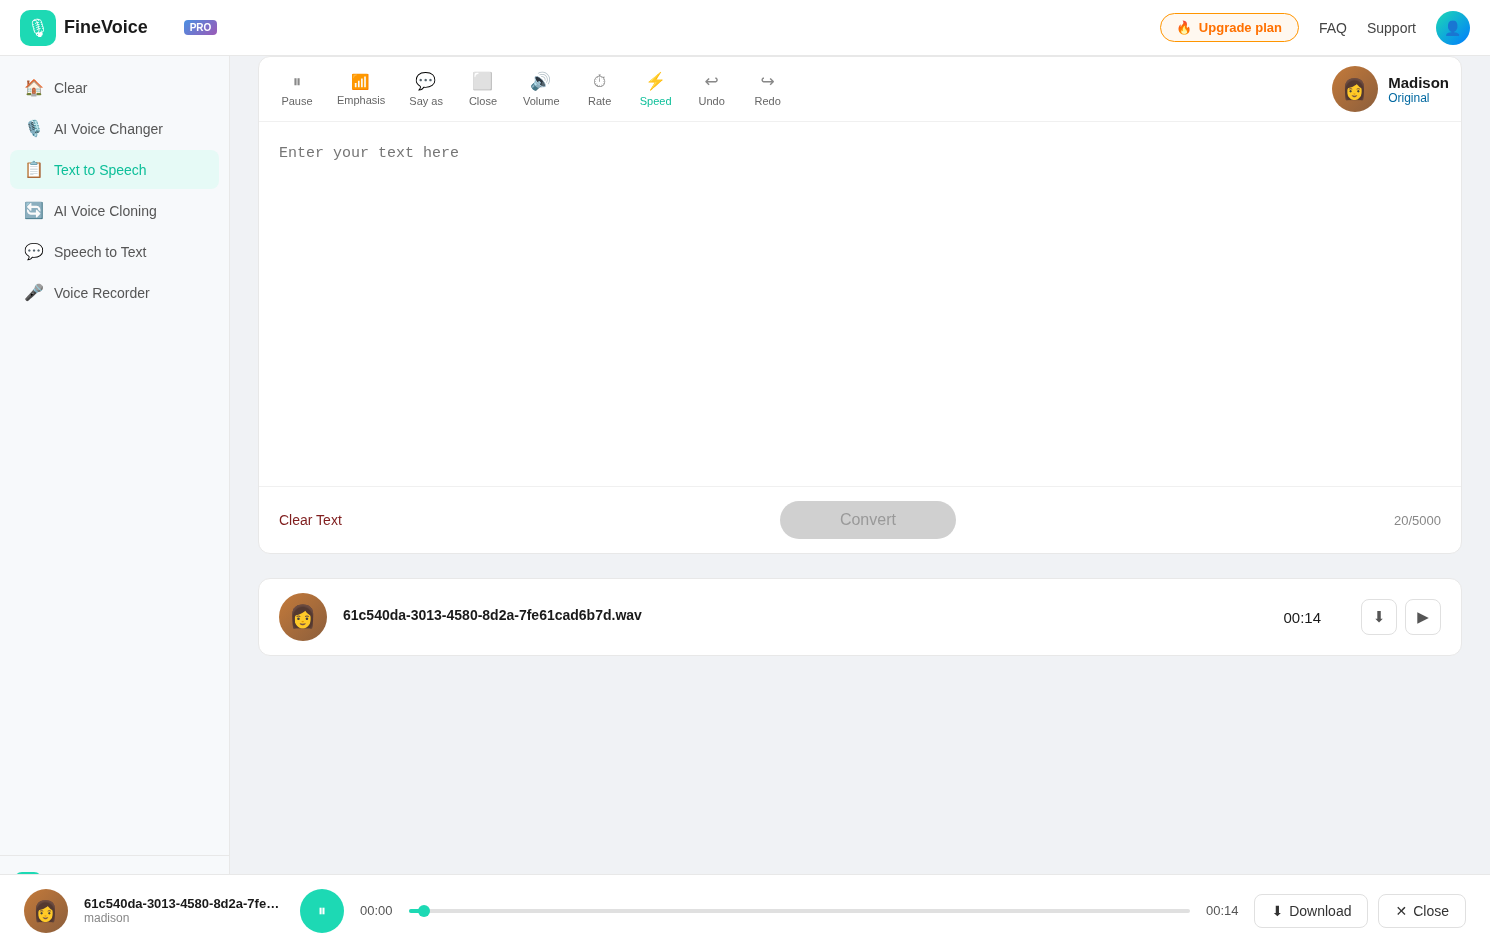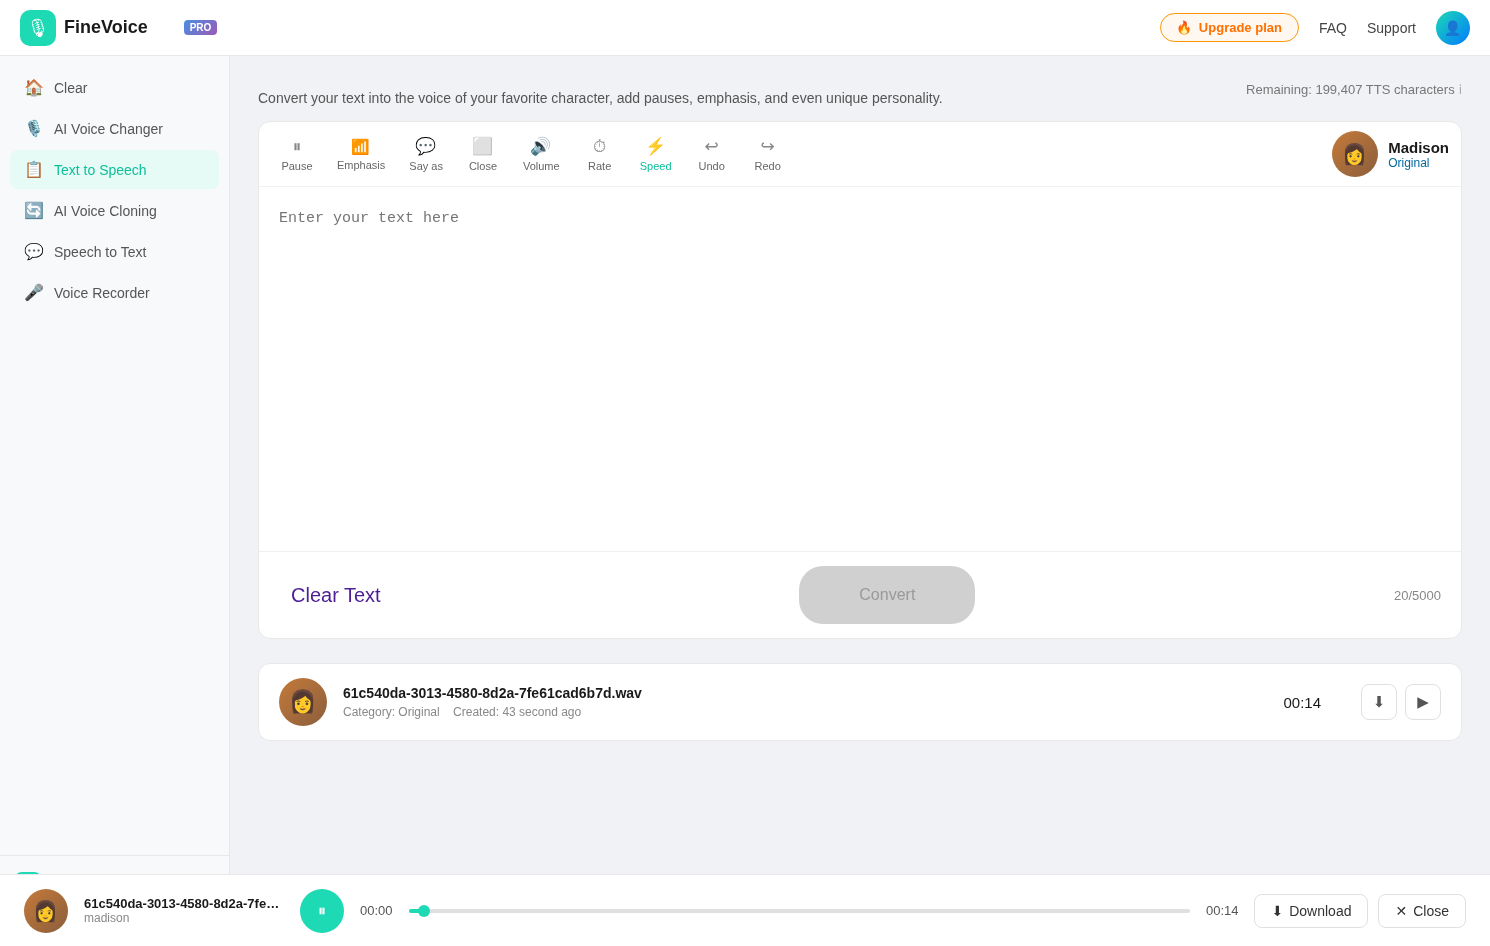--- a/index.html
+++ b/index.html
@@ -92,24 +92,24 @@
     .text-editor {
       width: 100%; min-height: 320px; border: none; outline: none; resize: none;
       font-size: 15px; color: #999; line-height: 1.6; font-family: Liberation Mono, monospace;
     }
 
     
     .editor-bottom {
       border-top: 1px solid #f0f0f0; padding: 14px 20px;
       display: flex; align-items: center; justify-content: space-between;
     }
-    .clear-btn { background: none; border: none; color: #4c1d95; font-size: 20px; cursor: pointer; margin-left: 12px; }
+    .clear-btn { background: none; border: none; color: #7f1d1d; font-size: 14px; cursor: pointer; }
     .convert-btn {
       background: #d0d0d0; color: #999; border: none; border-radius: 24px;
-      padding: 20px 60px; font-size: 16px; cursor: not-allowed; font-weight: 500;
+      padding: 10px 60px; font-size: 16px; cursor: not-allowed; font-weight: 500;
     }
     .char-count { color: #888; font-size: 13px; text-align: right; }
 
     
     .results-section { margin-top: 24px; }
     .results-header { display: flex; align-items: center; justify-content: space-between; margin-bottom: 14px; }
     .results-title { font-size: 18px; font-weight: 700; color: #1a1a1a; }
     .results-count { color: #888; font-size: 13px; }
 
     
@@ -219,27 +219,20 @@
         <div class="sidebar-brand-icon">🎙</div>
         <span class="sidebar-brand-name">FineVoice</span>
       </div>
       <div class="sidebar-tagline">Unleash the charm of</div>
     </div>
   </div>
 
   <div class="main-content">
     <div class="content-inner">
 
-      <div style="display:flex; justify-content:space-between; align-items:flex-start; padding-top:16px;">
-        <p class="page-desc">Convert your text into the voice of your favorite character, add pauses, emphasis, and even unique personality.</p>
-        <div class="remaining-bar">
-          <span>Remaining: 199,407 TTS characters</span>
-          <span style="color:#aaa; font-size:13px;">ℹ</span>
-        </div>
-      </div>
 
       <div class="editor-card">
 
         <div class="toolbar">
           <div class="toolbar-left">
             <button class="toolbar-btn">
               <span class="btn-icon">⏸</span>
               <span>Pause</span>
             </button>
             <button class="toolbar-btn">
@@ -293,25 +286,20 @@
           <button class="convert-btn">Convert</button>
           <span class="char-count">20/5000</span>
         </div>
       </div>
 
       <div class="results-section">
         <div class="result-item">
           <div class="result-avatar">👩</div>
           <div class="result-info">
             <div class="result-filename">61c540da-3013-4580-8d2a-7fe61cad6b7d.wav</div>
-            <div class="result-meta">
-              <span>Category: Original</span>
-              &nbsp;&nbsp;
-              <span>Created: 43 second ago</span>
-            </div>
           </div>
           <span class="result-duration">00:14</span>
           <div class="result-actions">
             <button class="action-btn">⬇</button>
             <button class="action-btn">▶</button>
           </div>
         </div>
       </div>
     </div>
   </div>

